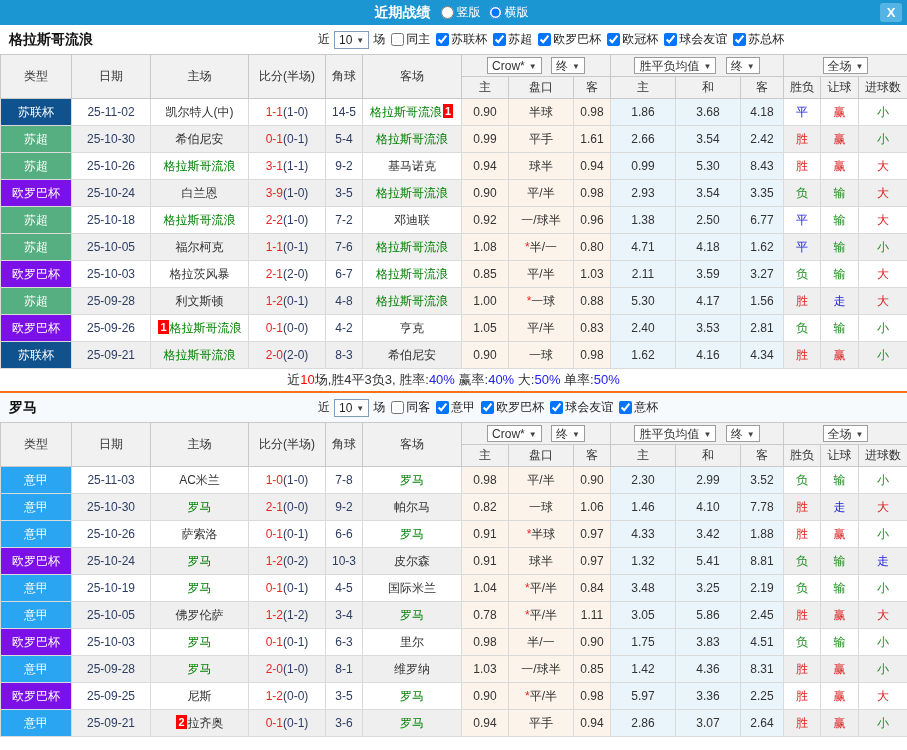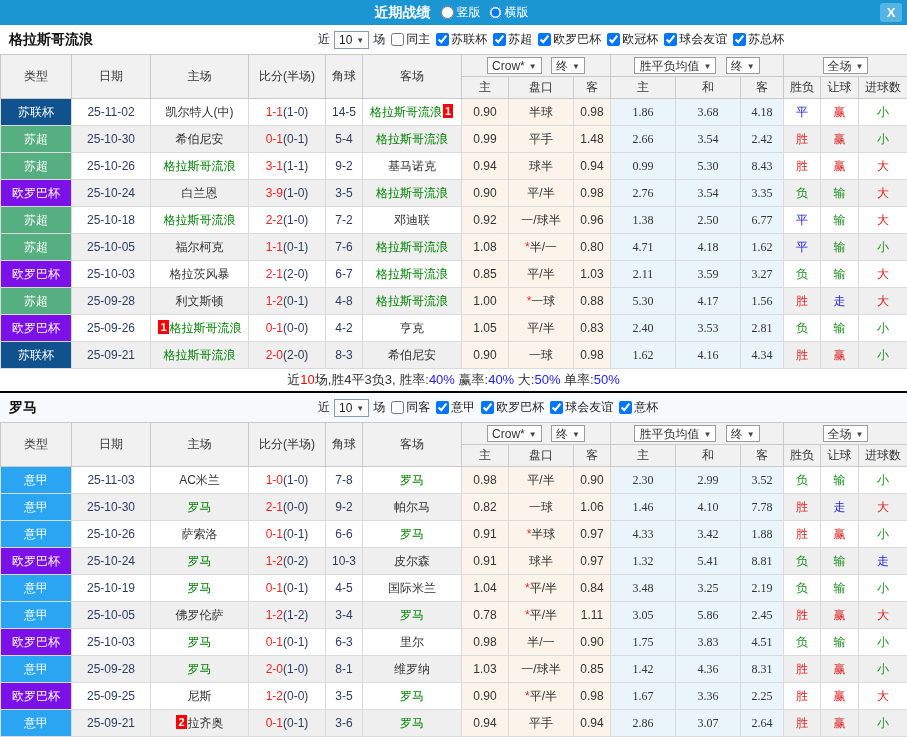--- a/index.html
+++ b/index.html
@@ -16,21 +16,21 @@
   .titlebar .title { font-size:14px; font-weight:bold; margin-right:6px; }
   .titlebar label { display:inline-flex; align-items:center; margin:0 4px; font-size:12px; cursor:pointer; }
   .titlebar input { margin:0 3px 0 0; }
   .close-btn {
     position:absolute; right:5px; top:3px; width:22px; height:19px; line-height:19px;
     background:#54b4e4; color:#fff; text-align:center; font-weight:bold; font-size:13px;
     border-radius:3px; cursor:pointer;
   }
   
   .section-head { height:29px; position:relative; display:flex; align-items:center; background:#fff; }
-  .section + .section { border-top:2px solid #000000; }
+  .section + .section { border-top:2px solid #f97316; }
   .section + .section .section-head { background:#f7fafc; }
   .team-name { margin-left:9px; font-size:14px; font-weight:bold; color:#111; }
   .filters { position:absolute; left:318px; display:flex; align-items:center; white-space:nowrap; }
   .filters .chk { display:inline-flex; align-items:center; margin-left:6px; cursor:pointer; }
   .filters .chk input { margin:0 2px 0 0; }
   .mini-select {
     display:inline-flex; align-items:center; border:1px solid #7f9db9; background:#fff;
     height:18px; line-height:16px; padding:0 4px; margin:0 4px; cursor:pointer;
   }
   .mini-select .arr::after { content:"▼"; font-size:8px; color:#444; margin-left:4px; }
@@ -39,21 +39,21 @@
   .stats-table th {
     background:#f1f1f1; border:1px solid #c9c9c9; font-weight:normal; color:#333;
     height:22px; padding:0; overflow:hidden; white-space:nowrap;
   }
   .stats-table thead .mini-select { border-color:#9c9c9c; margin:0 3px; height:17px; }
   .stats-table td {
     border:1px solid #dadada; height:27px; padding:0; overflow:hidden; white-space:nowrap; color:#333;
   }
   .stats-table tbody tr:nth-child(even) td { background:#efefef; }
   .stats-table td.c-hcap { background:#fcf4ea !important; }
-  .stats-table td.c-avg  { background:#e9f4fb !important;font-family:Liberation Serif, serif; }
+  .stats-table td.c-avg  { background:#e9f4fb !important; }
   .stats-table td.c-type { color:#fff; }
   .stats-table td.c-date { color:#2c3c63; }
   .c-score .sc-main { color:#f02222; }
   .c-score .sc-half { color:#2c3c63; }
   .c-team  { color:#111; }
   .c-team .self { color:#008000; }
   .c-hcap .star { color:#f02222; }
   .badge {
     display:inline-block; background:#f00; color:#fff; font-weight:bold;
     font-size:11px; line-height:14px; padding:0 2px; margin:0 1px; vertical-align:1px;
@@ -199,21 +199,21 @@
   </tr>
           <tr>
     <td class="c-type" style="background: rgb(85, 175, 128);">苏超</td>
     <td class="c-date">25-10-30</td>
     <td class="c-team"><span>希伯尼安</span></td>
     <td class="c-score"><span class="sc-main">0-1</span><span class="sc-half">(0-1)</span></td>
     <td class="c-date">5-4</td>
     <td class="c-team"><span class="self">格拉斯哥流浪</span></td>
     <td class="c-hcap">0.99</td>
     <td class="c-hcap">平手</td>
-    <td class="c-hcap">1.48</td>
+    <td class="c-hcap">1.61</td>
     <td class="c-avg">2.66</td>
     <td class="c-avg">3.54</td>
     <td class="c-avg">2.42</td>
     <td class="c-res" style="color: rgb(221, 34, 34);">胜</td>
     <td class="c-res" style="color: rgb(221, 34, 34);">赢</td>
     <td class="c-res" style="color: rgb(30, 143, 30);">小</td>
   </tr>
           <tr>
     <td class="c-type" style="background: rgb(85, 175, 128);">苏超</td>
     <td class="c-date">25-10-26</td>
@@ -234,21 +234,21 @@
           <tr>
     <td class="c-type" style="background: rgb(123, 17, 232);">欧罗巴杯</td>
     <td class="c-date">25-10-24</td>
     <td class="c-team"><span>白兰恩</span></td>
     <td class="c-score"><span class="sc-main">3-9</span><span class="sc-half">(1-0)</span></td>
     <td class="c-date">3-5</td>
     <td class="c-team"><span class="self">格拉斯哥流浪</span></td>
     <td class="c-hcap">0.90</td>
     <td class="c-hcap">平/半</td>
     <td class="c-hcap">0.98</td>
-    <td class="c-avg">2.76</td>
+    <td class="c-avg">2.93</td>
     <td class="c-avg">3.54</td>
     <td class="c-avg">3.35</td>
     <td class="c-res" style="color: rgb(30, 143, 30);">负</td>
     <td class="c-res" style="color: rgb(30, 143, 30);">输</td>
     <td class="c-res" style="color: rgb(221, 34, 34);">大</td>
   </tr>
           <tr>
     <td class="c-type" style="background: rgb(85, 175, 128);">苏超</td>
     <td class="c-date">25-10-18</td>
     <td class="c-team"><span class="self">格拉斯哥流浪</span></td>
@@ -588,21 +588,21 @@
           <tr>
     <td class="c-type" style="background: rgb(123, 17, 232);">欧罗巴杯</td>
     <td class="c-date">25-09-25</td>
     <td class="c-team"><span>尼斯</span></td>
     <td class="c-score"><span class="sc-main">1-2</span><span class="sc-half">(0-0)</span></td>
     <td class="c-date">3-5</td>
     <td class="c-team"><span class="self">罗马</span></td>
     <td class="c-hcap">0.90</td>
     <td class="c-hcap"><span class="star">*</span>平/半</td>
     <td class="c-hcap">0.98</td>
-    <td class="c-avg">1.67</td>
+    <td class="c-avg">5.97</td>
     <td class="c-avg">3.36</td>
     <td class="c-avg">2.25</td>
     <td class="c-res" style="color: rgb(221, 34, 34);">胜</td>
     <td class="c-res" style="color: rgb(221, 34, 34);">赢</td>
     <td class="c-res" style="color: rgb(221, 34, 34);">大</td>
   </tr>
           <tr>
     <td class="c-type" style="background: rgb(42, 165, 242);">意甲</td>
     <td class="c-date">25-09-21</td>
     <td class="c-team"><span class="badge">2</span><span>拉齐奥</span></td>

